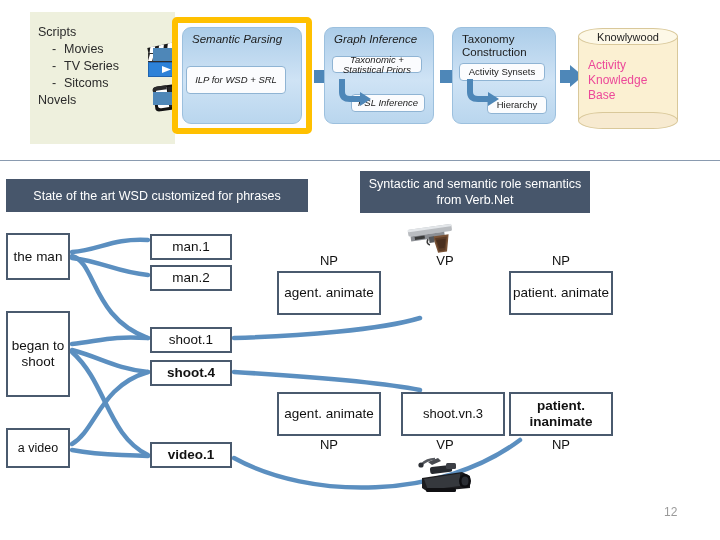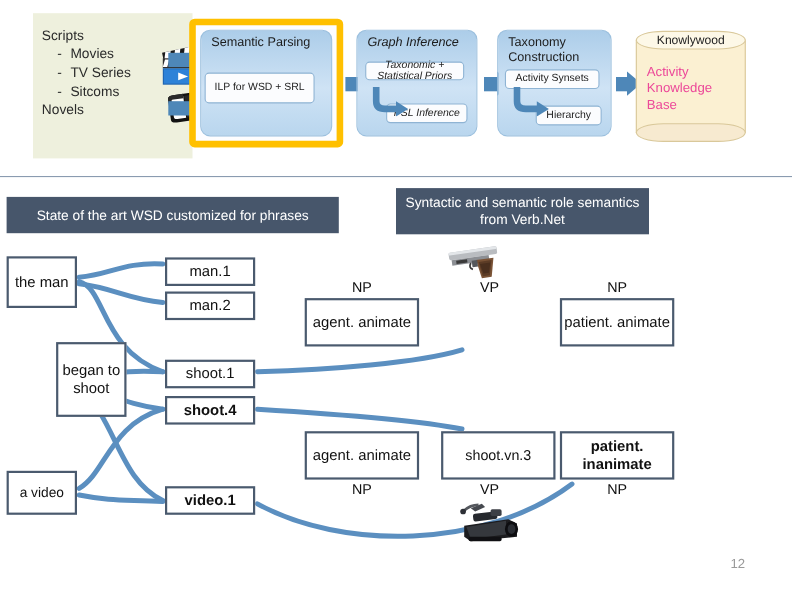--- a/index.html
+++ b/index.html
@@ -109,21 +109,21 @@
   .nbox{
     position:absolute;background:#ffffff;border:2px solid #4a5a6e;
     display:flex;align-items:center;justify-content:center;
     text-align:center;color:#111111;box-sizing:border-box;
     font-size:13.5px;line-height:16px;
   }
   .nbox.bold{font-weight:bold;}
 
   
   #box-theman{left:6px;top:233px;width:64px;height:47px;}
-  #box-began{left:6px;top:311px;width:64px;height:68px;margin-left:45px;}
+  #box-began{left:6px;top:311px;width:64px;height:86px;}
   #box-avideo{left:6px;top:428px;width:64px;height:40px;font-size:12.5px;}
 
   
   #box-man1{left:150px;top:234px;width:82px;height:26px;}
   #box-man2{left:150px;top:265px;width:82px;height:26px;}
   #box-shoot1{left:150px;top:327px;width:82px;height:26px;}
   #box-shoot4{left:150px;top:360px;width:82px;height:26px;}
   #box-video1{left:150px;top:442px;width:82px;height:26px;}
 
   
@@ -205,21 +205,21 @@
       </svg>
     </div>
 
     <div class="pl-arrow arrow-stub" style="left:153px;top:48px;width:22px;"></div>
     <div class="arrow-head" style="left:173px;top:43px;"></div>
     <div class="pl-arrow arrow-stub" style="left:153px;top:92px;width:22px;"></div>
     <div class="arrow-head" style="left:173px;top:87px;"></div>
 
     <div class="pl-highlight"></div>
 
-    <div class="pl-stage" style="left:182px;top:27px;width:120px;height:97px;">
+    <div class="pl-stage" style="left:182px;top:27px;width:120px;height:97px;font-style:italic;">
       <div class="st-title">Semantic Parsing</div>
       <div class="pl-chip" style="left:3px;top:38px;width:100px;height:28px;">ILP for WSD + SRL</div>
     </div>
 
     <div class="pl-arrow arrow-stub" style="left:314px;top:70px;width:14px;"></div>
     <div class="arrow-head" style="left:326px;top:65px;"></div>
 
     <div class="pl-stage" style="left:324px;top:27px;width:110px;height:97px;font-style:italic;">
       <div class="st-title">Graph Inference</div>
       <div class="pl-chip" style="left:7px;top:28px;width:90px;height:17px;">Taxonomic + Statistical Priors</div>

